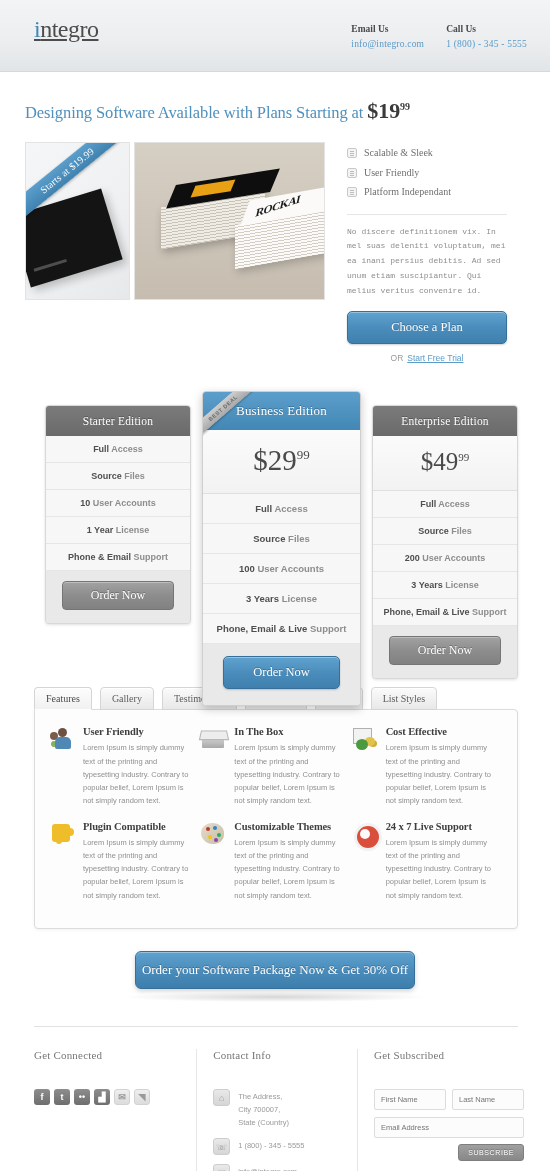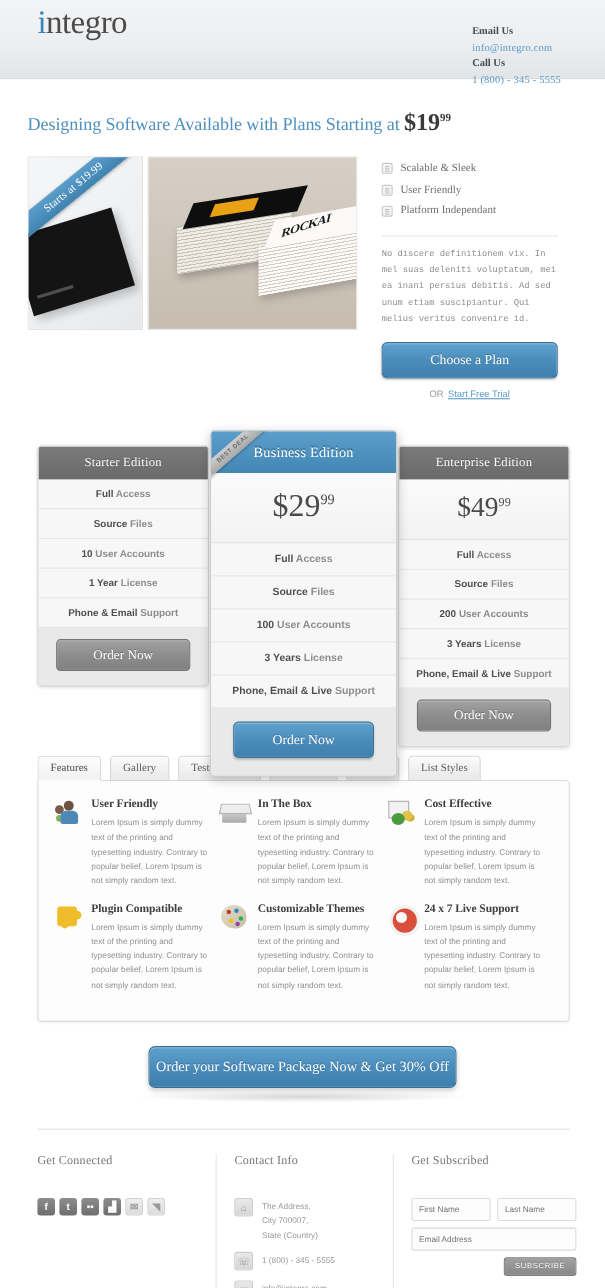--- a/index.html
+++ b/index.html
@@ -13,27 +13,27 @@
   .page { width: 550px; position: relative; }
 
   
   .header {
     height: 72px;
     background: linear-gradient(to bottom, #f3f4f5 0%, #eceef0 55%, #e2e5e7 100%);
     border-bottom: 1px solid #d6d9dc;
     position: relative;
   }
   .logo {
-    position: absolute; left: 34px; top: 4px;
-    font-size: 30px; color: #4c4c4c; letter-spacing: -0.5px;
+    position: absolute; left: 34px; top: 16px;
+    font-size: 24px; color: #4c4c4c; letter-spacing: -0.5px; text-decoration: underline;
   }
   .logo .dot { color: #3a87b8; }
   .hdr-contact {
-    position: absolute; right: 40px; top: 22px;
-    display: flex;  flex-direction: column;
+    position: absolute; right: 23px; top: 22px;
+    display: flex; gap: 22px;
   }
   .hdr-col { font-size: 9.5px; line-height: 1.55; }
   .hdr-col .lbl { color: #4a4a4a; font-weight: bold; display: block; }
   .hdr-col .val { color: #5b9bc8; display: block; letter-spacing: 0.2px; }
 
   
   .hero { padding: 26px 32px 0 25px; background: #fff; }
   .hero-title {
     font-size: 16.5px; color: #4f90bd; letter-spacing: -0.1px;
     margin-bottom: 18px; white-space: nowrap;
@@ -145,21 +145,21 @@
   
   .pricing {
     margin: 42px 32px 0 34px; display: flex;
     justify-content: space-between; align-items: flex-start;
     position: relative; height: 250px;
   }
   .plan {
     width: 156px; background: #f1f1f1;
     border: 1px solid #d8d8d8; border-radius: 4px;
     box-shadow: 0 1px 3px rgba(0,0,0,0.12);
-    overflow: hidden; position: relative;
+    overflow: hidden; position: relative; margin-left: 11px;
   }
   .plan-head {
     background: linear-gradient(to bottom,#7b7b7b,#6a6a6a);
     color: #fff; text-align: center; font-size: 11.5px;
     padding: 9px 0; text-shadow: 0 -1px 0 rgba(0,0,0,0.3);
     letter-spacing: 0.2px;
   }
   .plan-price {
     background: linear-gradient(to bottom,#fbfbfb,#f2f2f2);
     text-align: center; padding: 12px 0 14px;

